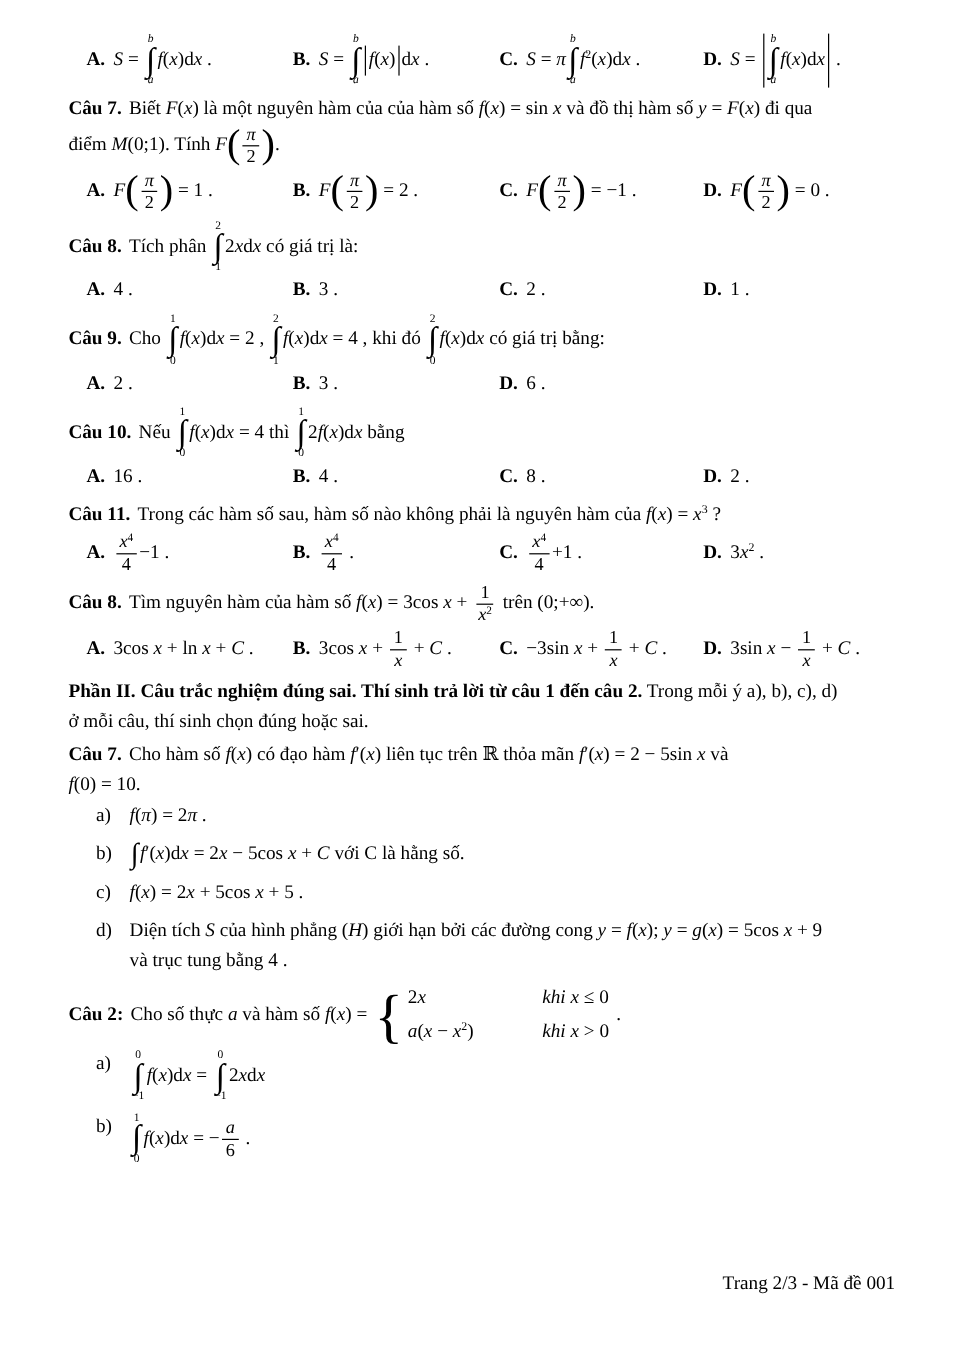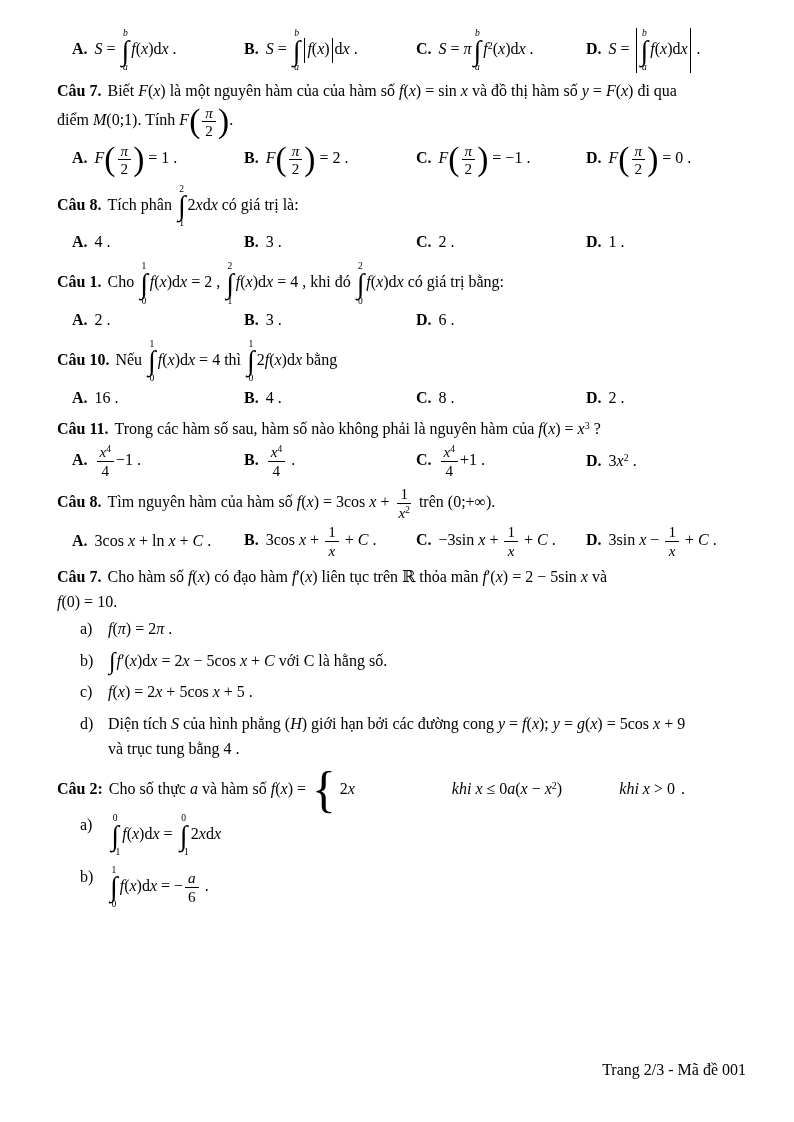--- a/index.html
+++ b/index.html
@@ -42,21 +42,21 @@
     display:inline-flex;flex-direction:column;align-items:center;
     vertical-align:middle;line-height:1;margin:0 2px;
   }
   .isign{font-size:1.75em;line-height:0.85;}
   .ilim{font-size:0.6em;line-height:1.1;}
   .intn{font-size:1.5em;vertical-align:middle;line-height:0.8;margin:0 1px;}
   .bigp{vertical-align:middle;line-height:0.72;font-weight:400;}
   .vbar{display:inline-block;width:1px;background:#000;vertical-align:middle;margin:0 2px;}
   .cases{display:inline-flex;align-items:center;vertical-align:middle;margin:0 2px;}
   .cbrace{font-size:3.1em;font-weight:300;line-height:0.85;margin-right:4px;}
-  .ccol{display:inline-flex;flex-direction:row;row-gap:3px;}
+  .ccol{display:inline-flex;flex-direction:column;row-gap:3px;}
   .crow{display:flex;}
   .ce{min-width:112px;}
   .footer{position:absolute;top:1058px;right:48px;}
 </style>
 </head>
 <body>
 
 <div class="page">
 
   <div class="optrow">
@@ -115,21 +115,21 @@
         </span>2<span class="it">x</span>d<span class="it">x</span> có giá trị là:</span>
   </div>
   <div class="optrow">
     <div class="opt"><span class="olabel">A.</span><span class="m">4 .</span></div>
     <div class="opt"><span class="olabel">B.</span><span class="m">3 .</span></div>
     <div class="opt"><span class="olabel">C.</span><span class="m">2 .</span></div>
     <div class="opt"><span class="olabel">D.</span><span class="m">1 .</span></div>
   </div>
 
   <div class="para">
-    <span class="qlabel">Câu 1.</span><span class="m">Cho <span class="intg">
+    <span class="qlabel">Câu 9.</span><span class="m">Cho <span class="intg">
           <span class="ilim">1</span>
           <span class="isign">∫</span>
           <span class="ilim">0</span>
         </span><span class="it">f</span>(<span class="it">x</span>)d<span class="it">x</span> = 2 , <span class="intg">
           <span class="ilim">2</span>
           <span class="isign">∫</span>
           <span class="ilim">1</span>
         </span><span class="it">f</span>(<span class="it">x</span>)d<span class="it">x</span> = 4 , khi đó <span class="intg">
           <span class="ilim">2</span>
           <span class="isign">∫</span>
@@ -194,20 +194,23 @@
     <div class="opt"><span class="olabel">C.</span><span class="m">−3sin <span class="it">x</span> + <span class="frac">
             <span class="fn">1</span>
             <span class="fd"><span class="it">x</span></span>
           </span> + <span class="it">C</span> .</span></div>
     <div class="opt"><span class="olabel">D.</span><span class="m">3sin <span class="it">x</span> − <span class="frac">
             <span class="fn">1</span>
             <span class="fd"><span class="it">x</span></span>
           </span> + <span class="it">C</span> .</span></div>
   </div>
 
+  <div class="para part2">
+    <span class="m"><span class="bd">Phần II. Câu trắc nghiệm đúng sai. Thí sinh trả lời từ câu 1 đến câu 2.</span> Trong mỗi ý a), b), c), d)<br>ở mỗi câu, thí sinh chọn đúng hoặc sai.</span>
+  </div>
 
   <div class="para">
     <span class="qlabel">Câu 7.</span><span class="m">Cho hàm số <span class="it">f</span>(<span class="it">x</span>) có đạo hàm <span class="it">f</span>′(<span class="it">x</span>) liên tục trên ℝ thỏa mãn <span class="it">f</span>′(<span class="it">x</span>) = 2 − 5sin <span class="it">x</span> và<br><span class="it">f</span>(0) = 10.</span>
   </div>
   <div class="sub">
     <span class="sublabel">a)</span>
       <span class="subbody m"><span class="it">f</span>(<span class="it">π</span>) = 2<span class="it">π</span> .</span>
   </div>
   <div class="sub">
     <span class="sublabel">b)</span>

